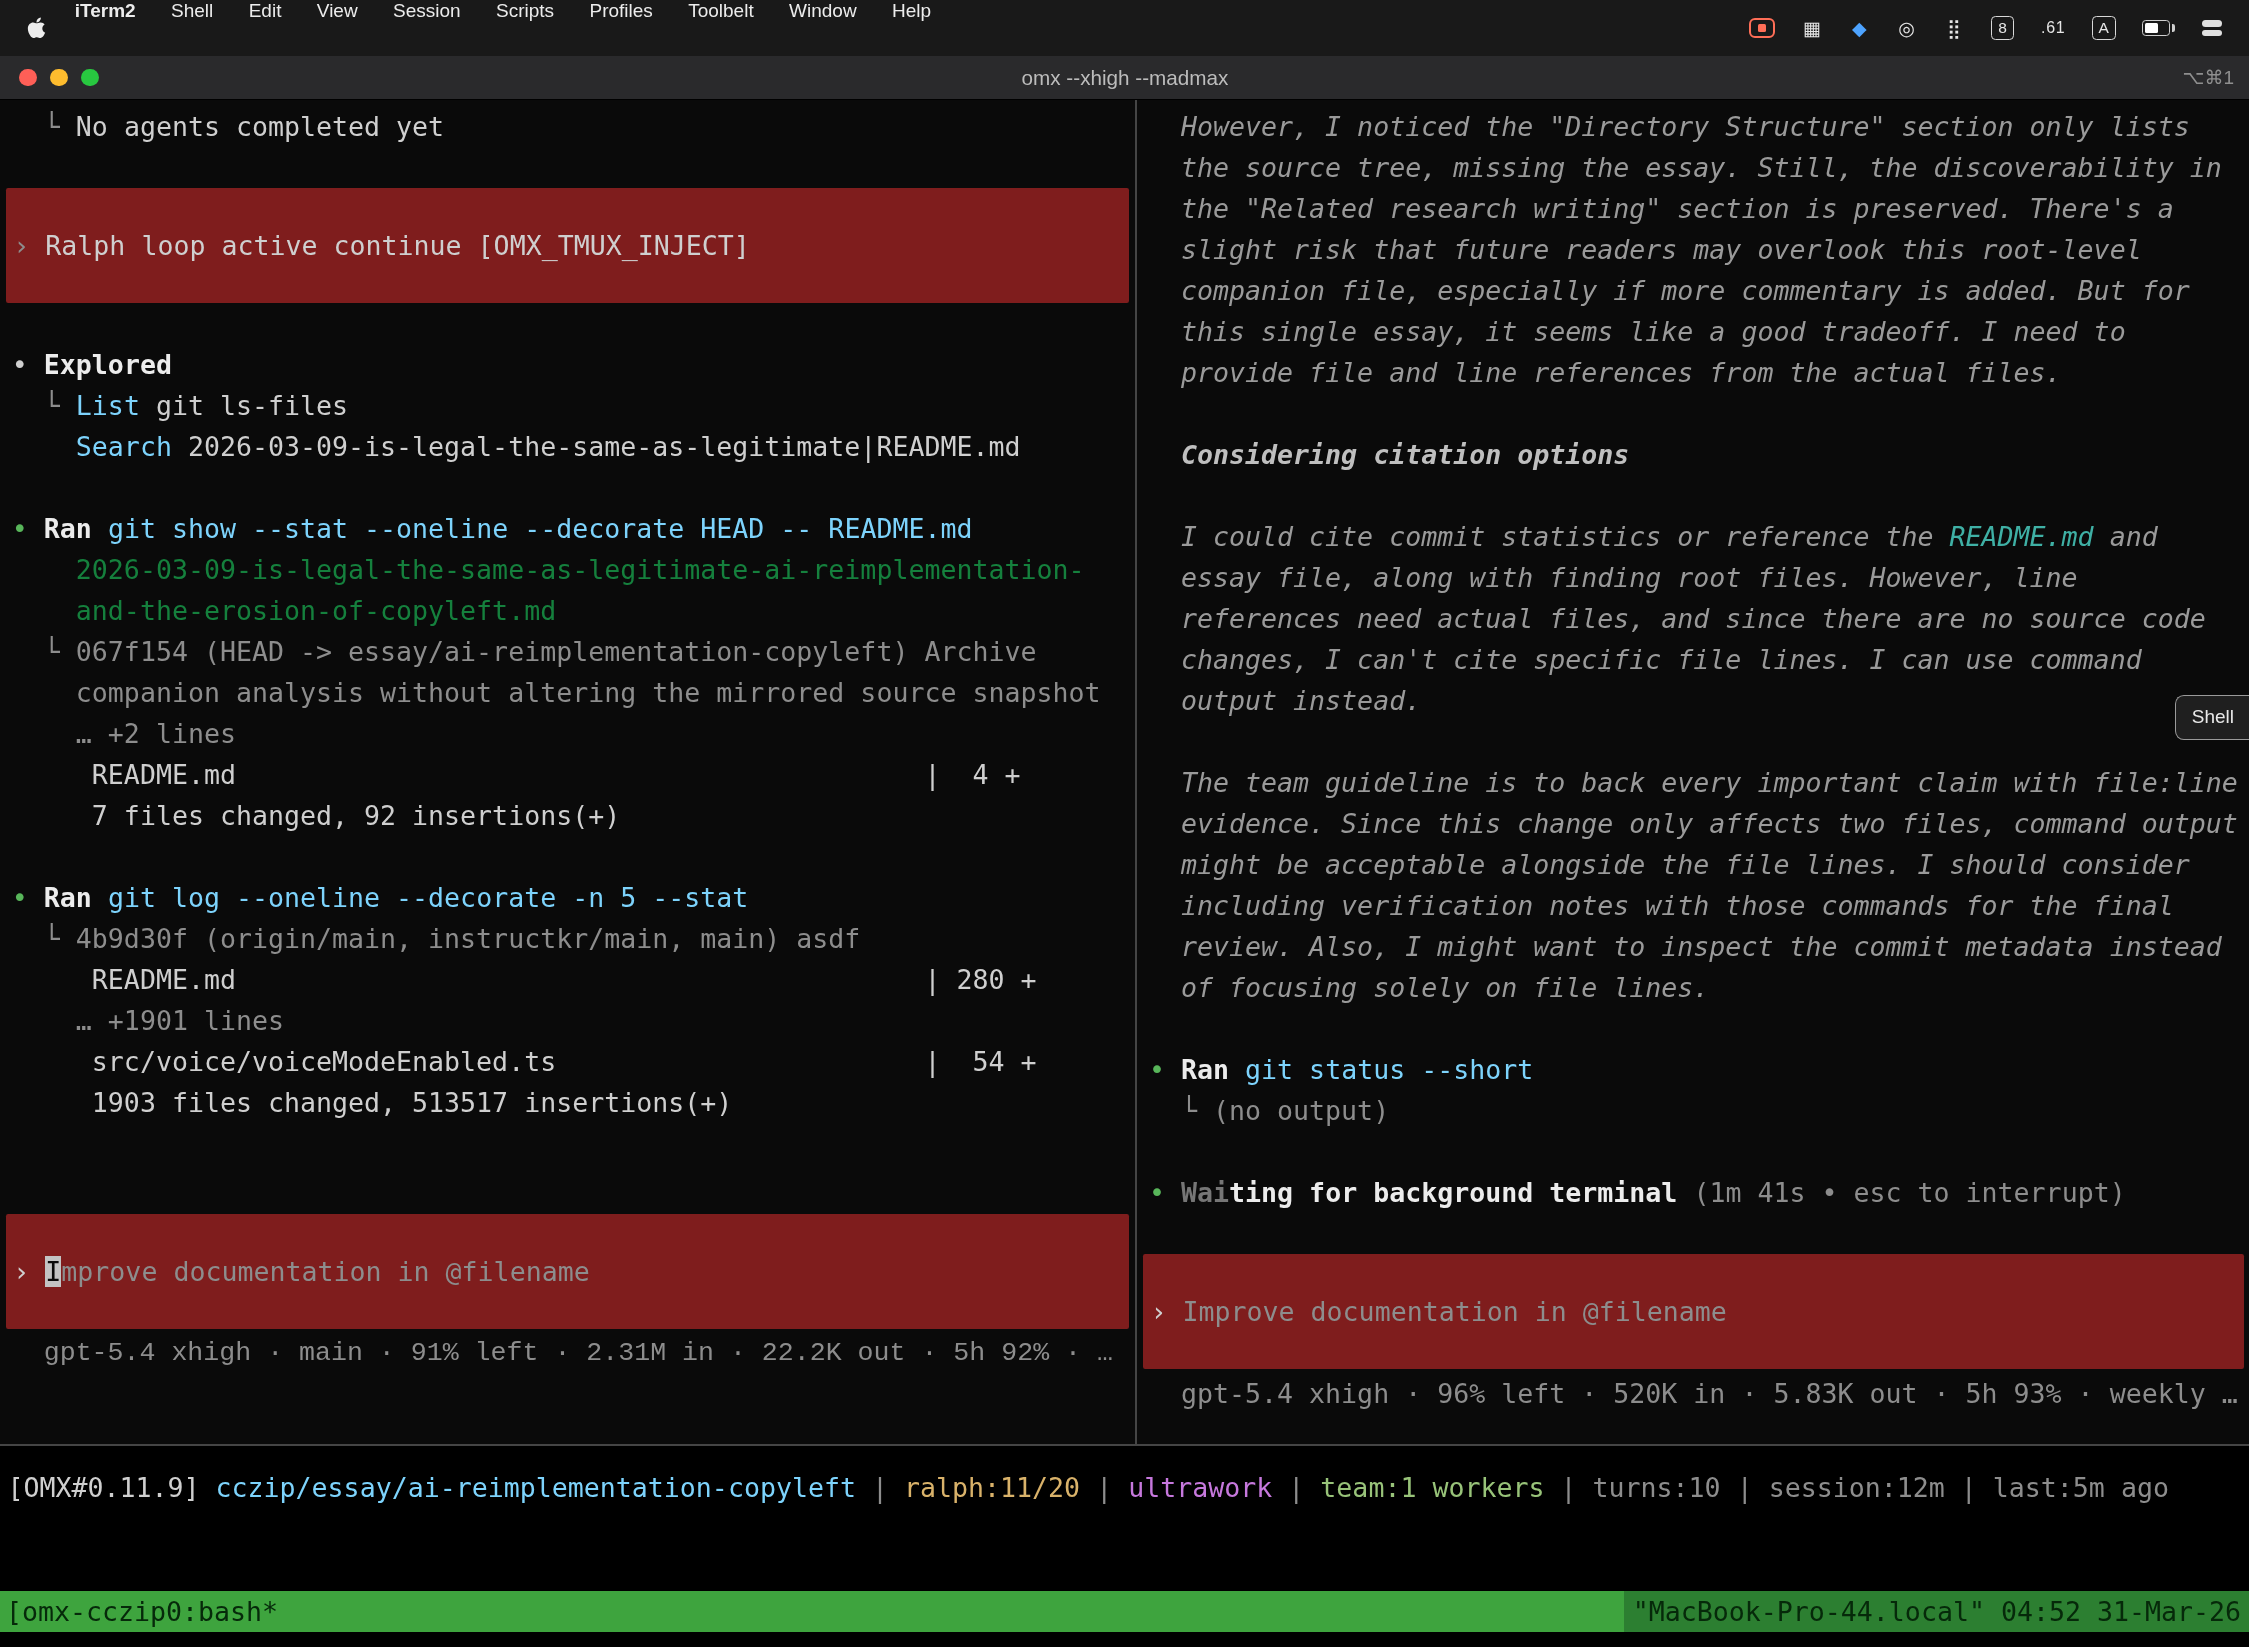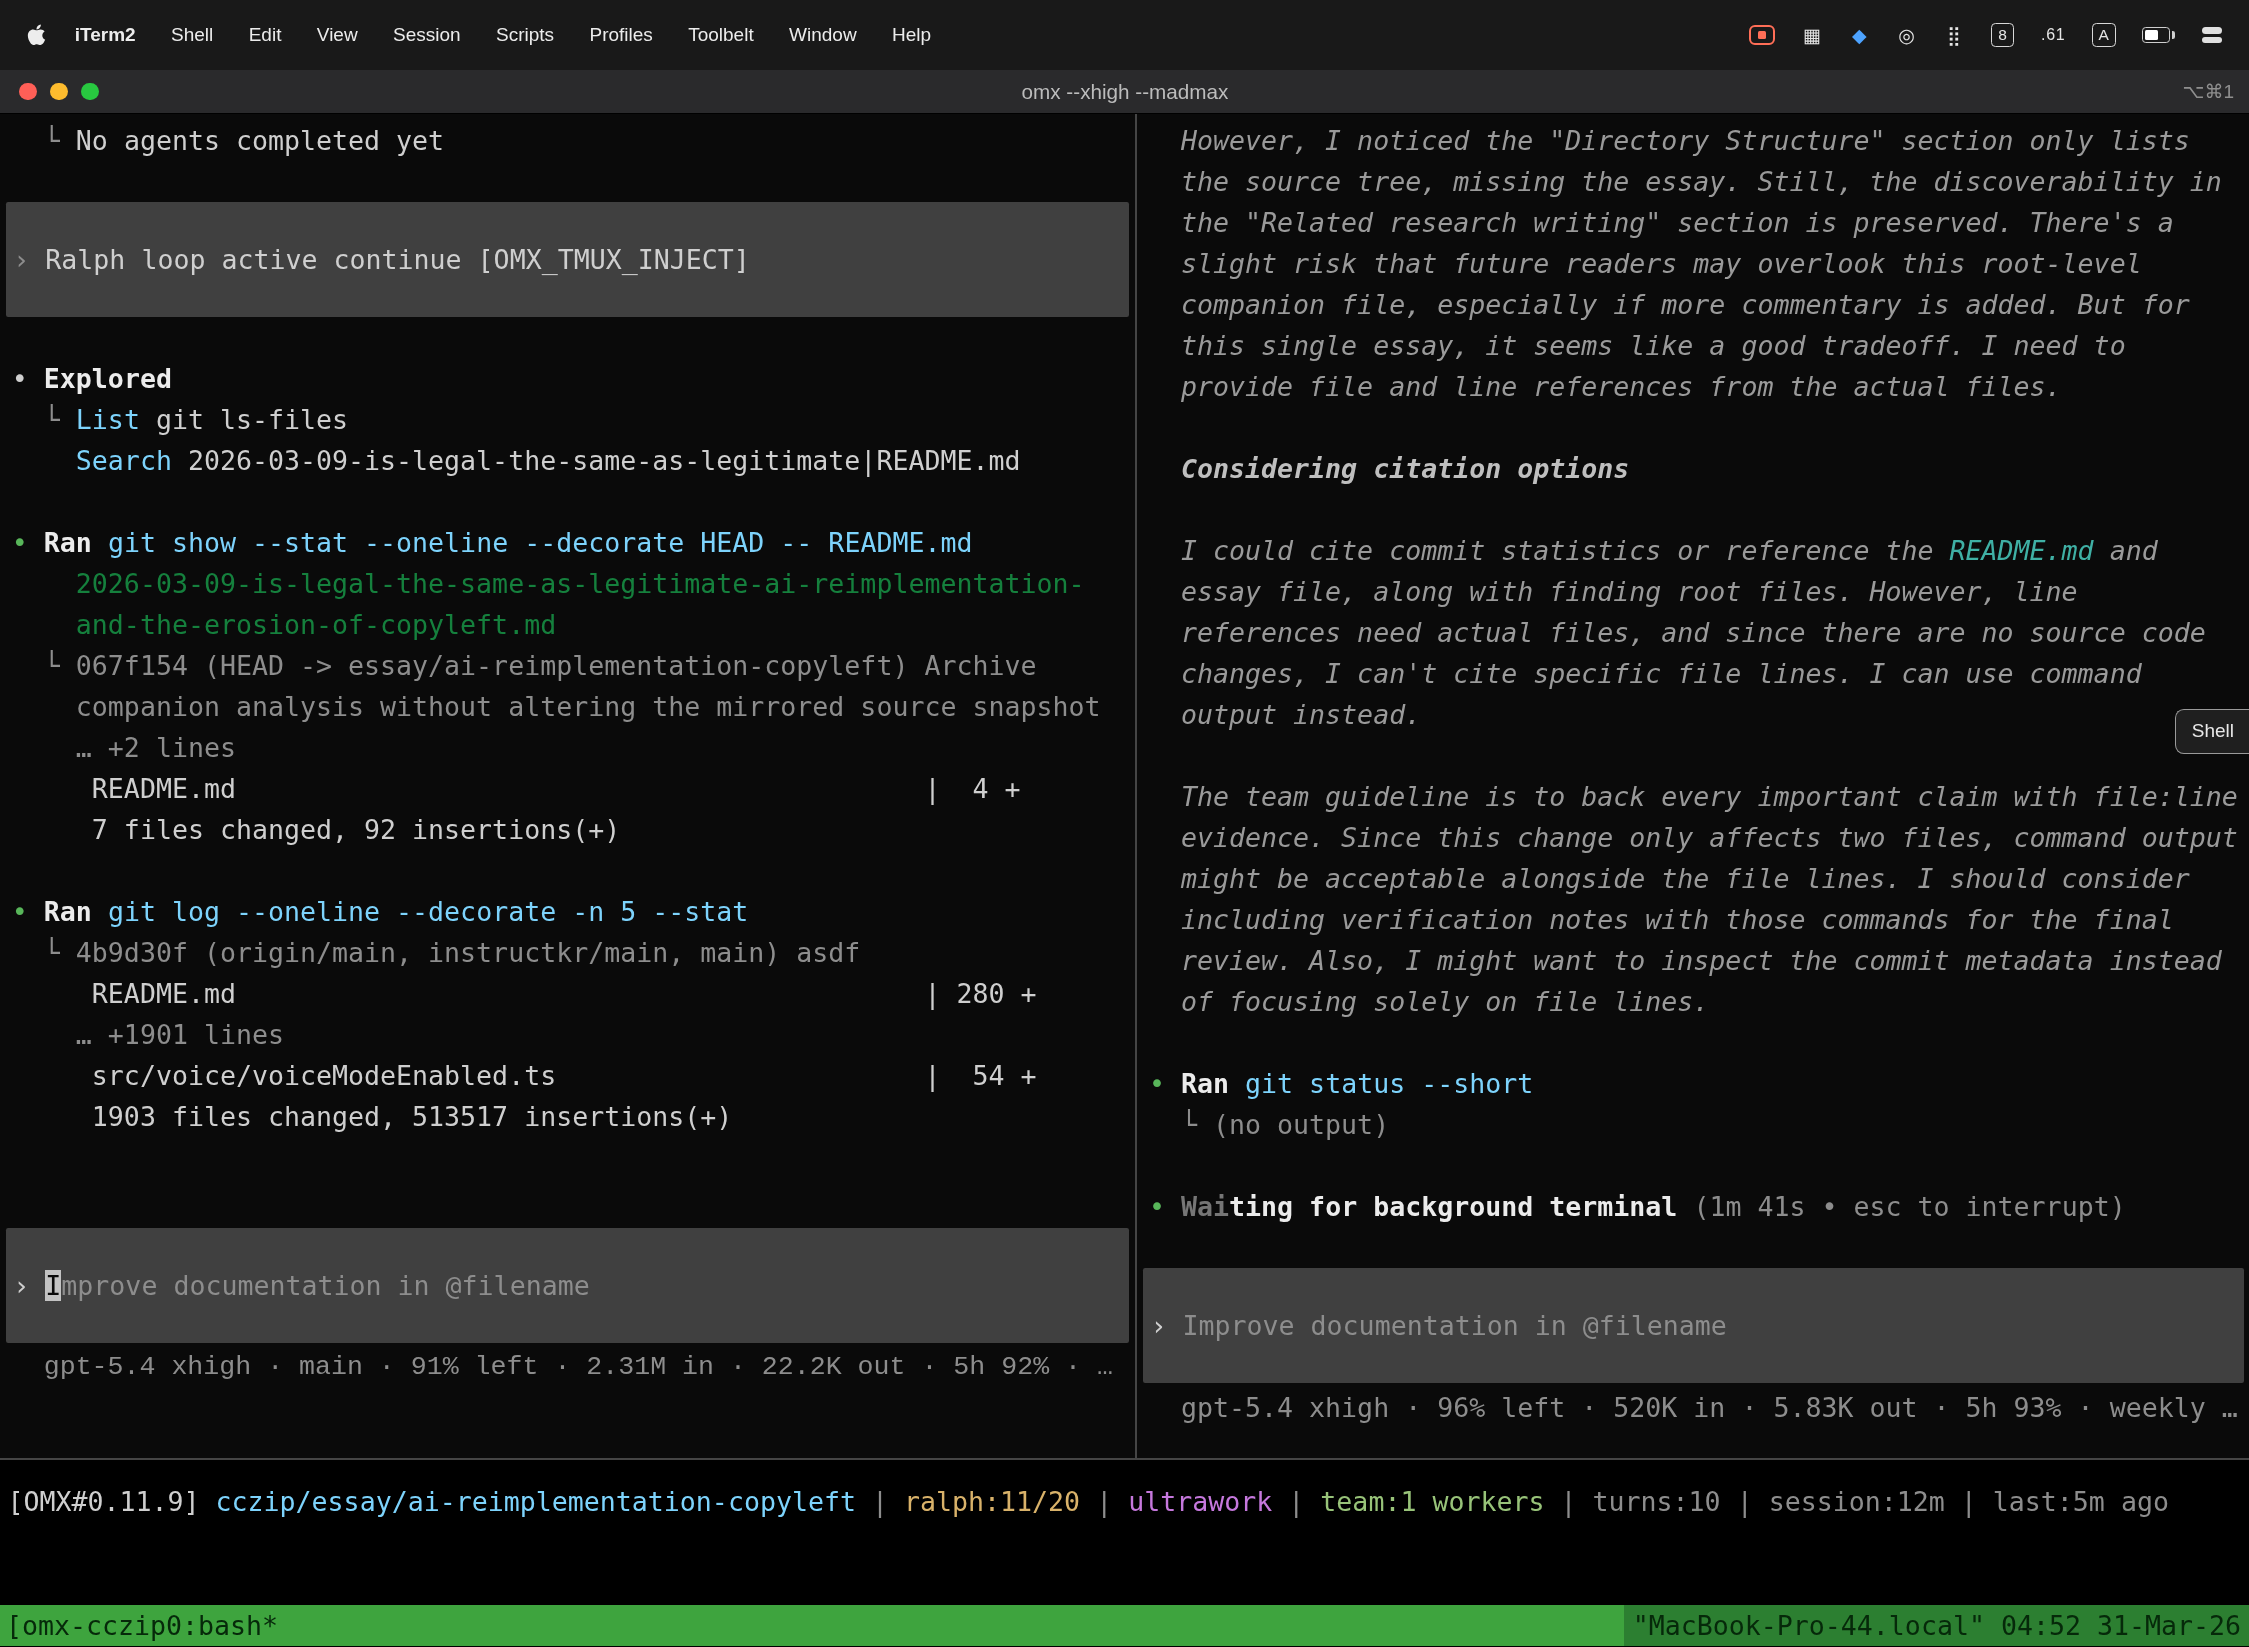--- a/index.html
+++ b/index.html
@@ -1,20 +1,20 @@
 <!DOCTYPE html>
 <html style="font-size:11.8px"><head>
 <meta charset="utf-8">
 <style>
   *{margin:0;padding:0;box-sizing:border-box}
   html,body{width:2250px;height:1648px;background:#000;overflow:hidden}
   body{font-family:"Liberation Sans",sans-serif}
 
   
-  .menubar{height:70px;background:#191919;display:flex;align-items:center;padding:0 20.7px;color:#ececec;font-size:19px}
+  .menubar{height:56px;background:#191919;display:flex;padding:0 20.7px;color:#ececec;font-size:19px}
   .apple{width:32px;display:flex;justify-content:center;align-items:center;margin-right:4.4px}
   .app-name{font-weight:bold;padding:0 17.7px}
   .menu-item{padding:0 17.7px}
   .mb-right{margin-left:auto;display:flex;align-items:center;gap:26.6px;padding-right:7.4px}
   .mb-icon{display:inline-flex;align-items:center;justify-content:center;font-size:19px;color:#e6e6e6;min-width:20.7px;height:28px}
   .mb-icon.rec{width:26.6px;height:20px;border:2.2px solid #ff6e57;border-radius:5.9px}
   .rec-dot{width:7.4px;height:7.4px;background:#ff6e57;border-radius:1.5px}
   .mb-icon.boxed{border:1.5px solid #d8d8d8;border-radius:4.4px;font-size:15.5px;height:23.6px;min-width:23.6px;padding:0 3px}
   .mb-icon.text{font-size:16px;letter-spacing:0.7px}
   .mb-icon.battery{gap:0}
@@ -34,21 +34,21 @@
   .win-title{position:absolute;left:0;right:0;text-align:center;color:#bcbcbc;font-size:20.7px}
   .tb-right{margin-left:auto;color:#8f8f8f;font-size:19px;padding-right:16px;z-index:2}
 
   
   .terminal{display:flex;height:1346px;background:#0a0a0a;border-bottom:2.2px solid #454545;position:relative}
   .pane{padding-top:5.9px;overflow:hidden}
   .pane-left{width:1135px}
   .divider{width:2.2px;background:#454545}
   .pane-right{flex:1}
   .term-line{font-family:"DejaVu Sans Mono",monospace;font-size:26.6px;line-height:41px;white-space:pre;color:#cfcfcf;padding-left:11.8px}
-  .term-box{background:#404040;margin:0 5.9px;padding:37px 0;border-radius:2.2px}
+  .term-box{background:#7f1d1d;margin:0 5.9px;padding:37px 0;border-radius:2.2px}
   .term-box .term-line{padding-left:7.4px}
 
   
   .s-w{color:#cfcfcf}
   .s-b{color:#ececec;font-weight:bold}
   .s-dim{color:#8d8d8d}
   .s-grn{color:#58b65a}
   .s-grn2{color:#98c379}
   .s-blu{color:#7dd3fc}
   .s-teal{color:#15803d}

